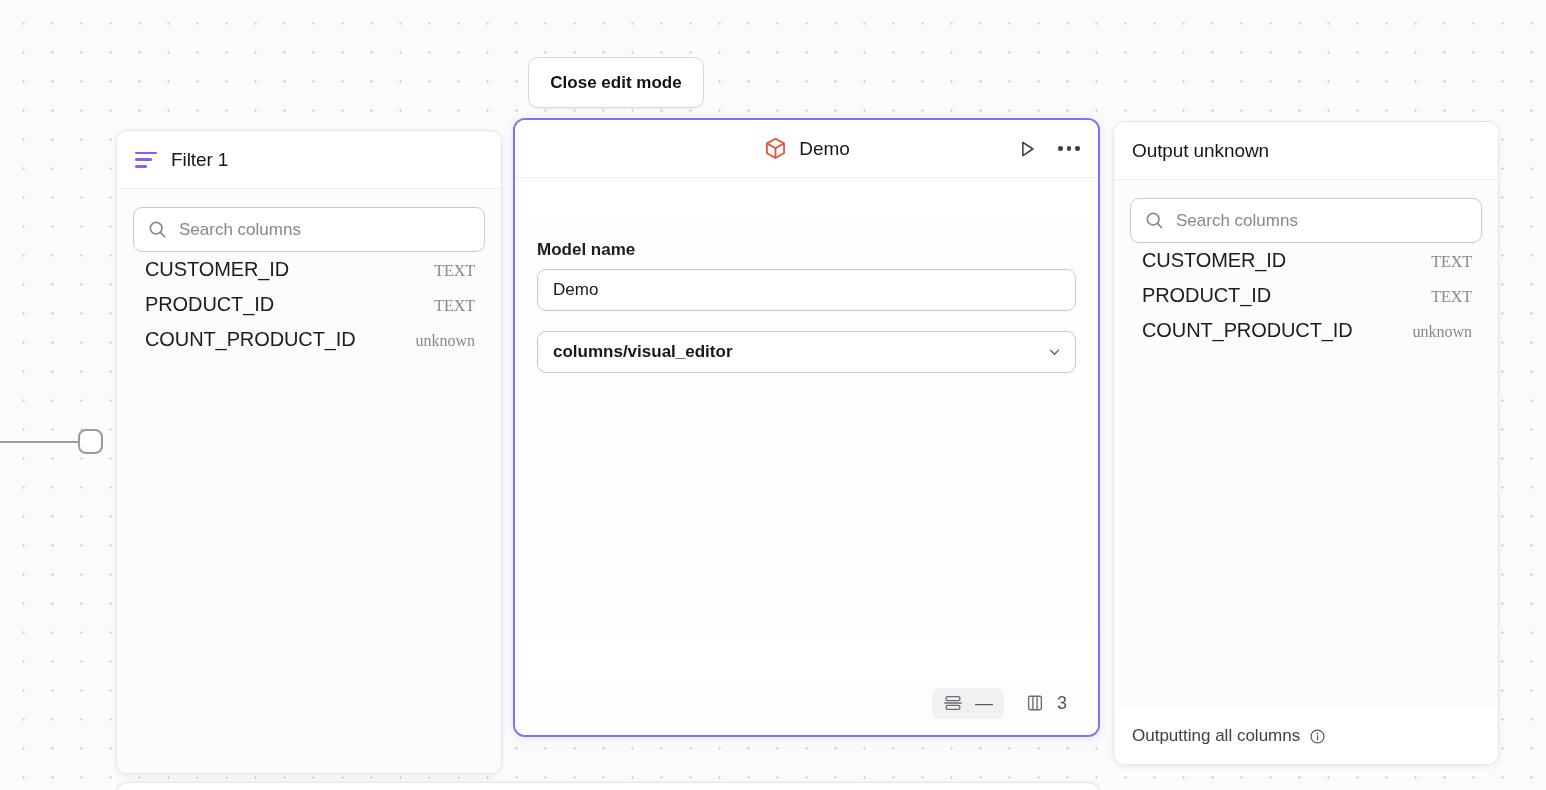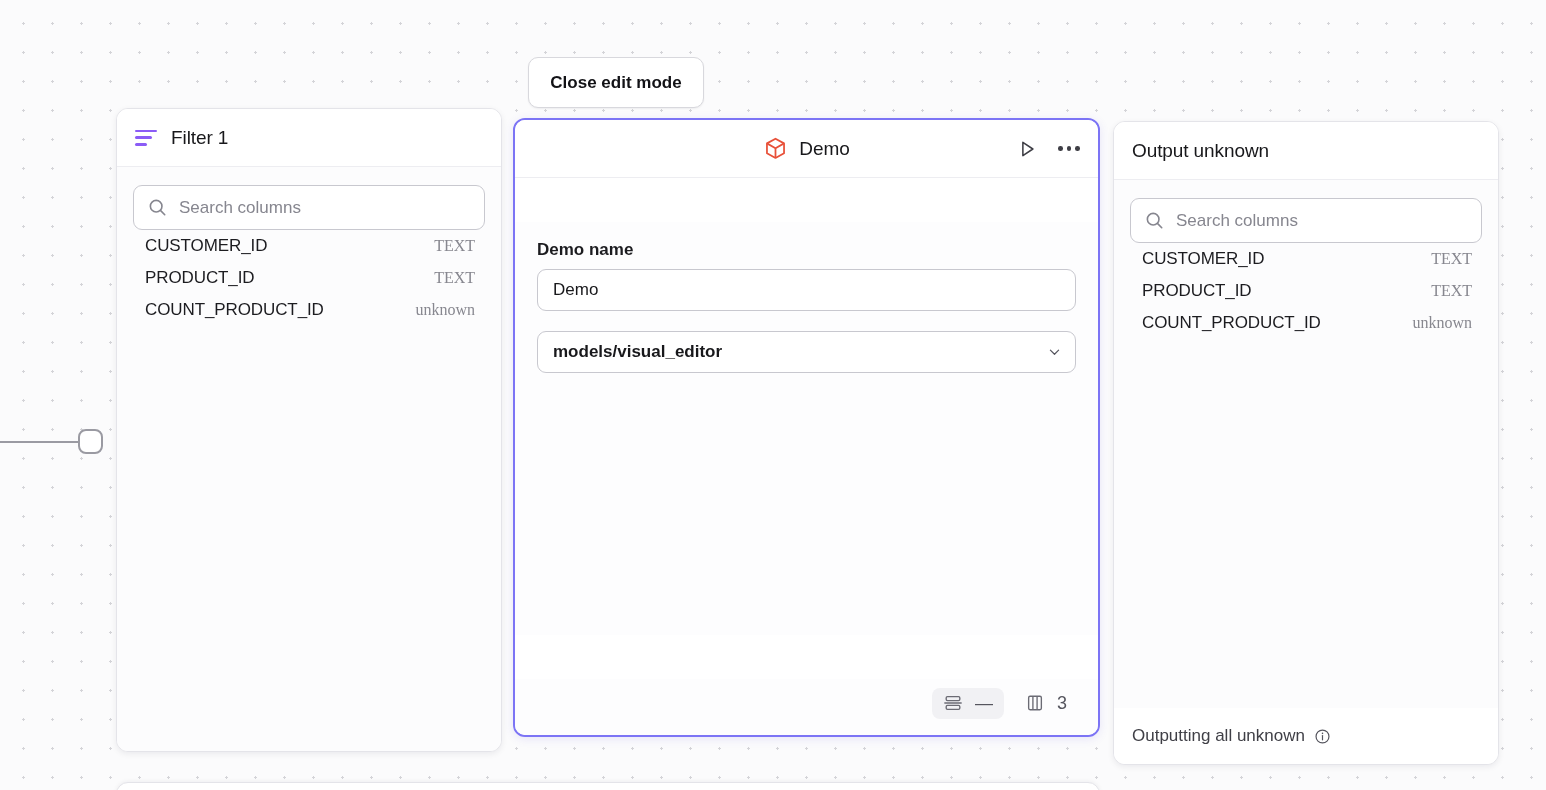--- a/index.html
+++ b/index.html
@@ -89,21 +89,21 @@
 
   .panel-body {
     flex: 1 1 auto;
     background: #fcfcfd;
     padding: 18px 16px 0 16px;
     overflow: hidden;
   }
 
   
   .side-panel { width: 386px; }
-  #filter-panel { left: 116px; top: 108px; height: 644px; }
+  #filter-panel { left: 116px; top: 130px; height: 644px; }
   #output-panel { left: 1113px; top: 121px; height: 644px; }
 
   .filter-icon {
     width: 22px;
     height: 16px;
     margin-right: 14px;
     display: flex;
     flex-direction: column;
     justify-content: space-between;
     flex: 0 0 auto;
@@ -137,21 +137,21 @@
 
   
   .col-list { padding: 0 2px; }
   .col-row {
     display: flex;
     align-items: baseline;
     justify-content: space-between;
     padding: 6px 8px 6px 10px;
     border-radius: 6px;
   }
-  .col-name { font-size: 17px; color: #1c1c20; letter-spacing: -0.1px; }
+  .col-name { font-size: 20px; color: #1c1c20; letter-spacing: -0.1px; }
   .col-type { font-size: 16px; color: #87878f; font-family: Liberation Serif, serif; }
 
   .panel-footer {
     flex: 0 0 auto;
     height: 56px;
     display: flex;
     align-items: center;
     padding: 0 18px;
     background: #ffffff;
     font-size: 17px;
@@ -339,26 +339,26 @@
         <span class="dots">
             <span></span>
             <span></span>
             <span></span>
           </span>
       </button>
     </span>
   </div>
 
   <div class="panel-body">
-    <label class="field-label">Demo name</label>
+    <label class="field-label">Model name</label>
     <input class="text-input" type="text" value="Demo" style="">
 
     <div class="select-wrap">
       <div class="select-input">
-        <span>models/visual_editor</span>
+        <span>columns/visual_editor</span>
       </div>
       <svg class="select-chevron" width="15" height="15" viewBox="0 0 20 20" fill="none">
         <path d="M4.5 7.5 L10 13 L15.5 7.5" stroke="#55555e" stroke-width="1.6" stroke-linecap="round" stroke-linejoin="round"></path>
       </svg>
     </div>
   </div>
 
   <div class="stat-bar">
     <span class="stat-group highlight">
       <svg width="20" height="20" viewBox="0 0 22 22" fill="none">
@@ -400,21 +400,21 @@
         <span class="col-name">PRODUCT_ID</span>
         <span class="col-type">TEXT</span>
       </div>
       <div class="col-row">
         <span class="col-name">COUNT_PRODUCT_ID</span>
         <span class="col-type">unknown</span>
       </div>
     </div>
   </div>
   <div class="panel-footer">
-    <span>Outputting all unknown</span>
+    <span>Outputting all columns</span>
     <span class="info-icon">
       <svg width="17" height="17" viewBox="0 0 20 20" fill="none">
         <circle cx="10" cy="10" r="7.6" stroke="#55555e" stroke-width="1.4"></circle>
         <circle cx="10" cy="6.3" r="0.95" fill="#55555e"></circle>
         <line x1="10" y1="8.9" x2="10" y2="13.9" stroke="#55555e" stroke-width="1.4" stroke-linecap="round"></line>
       </svg>
     </span>
   </div>
 </div>
 

